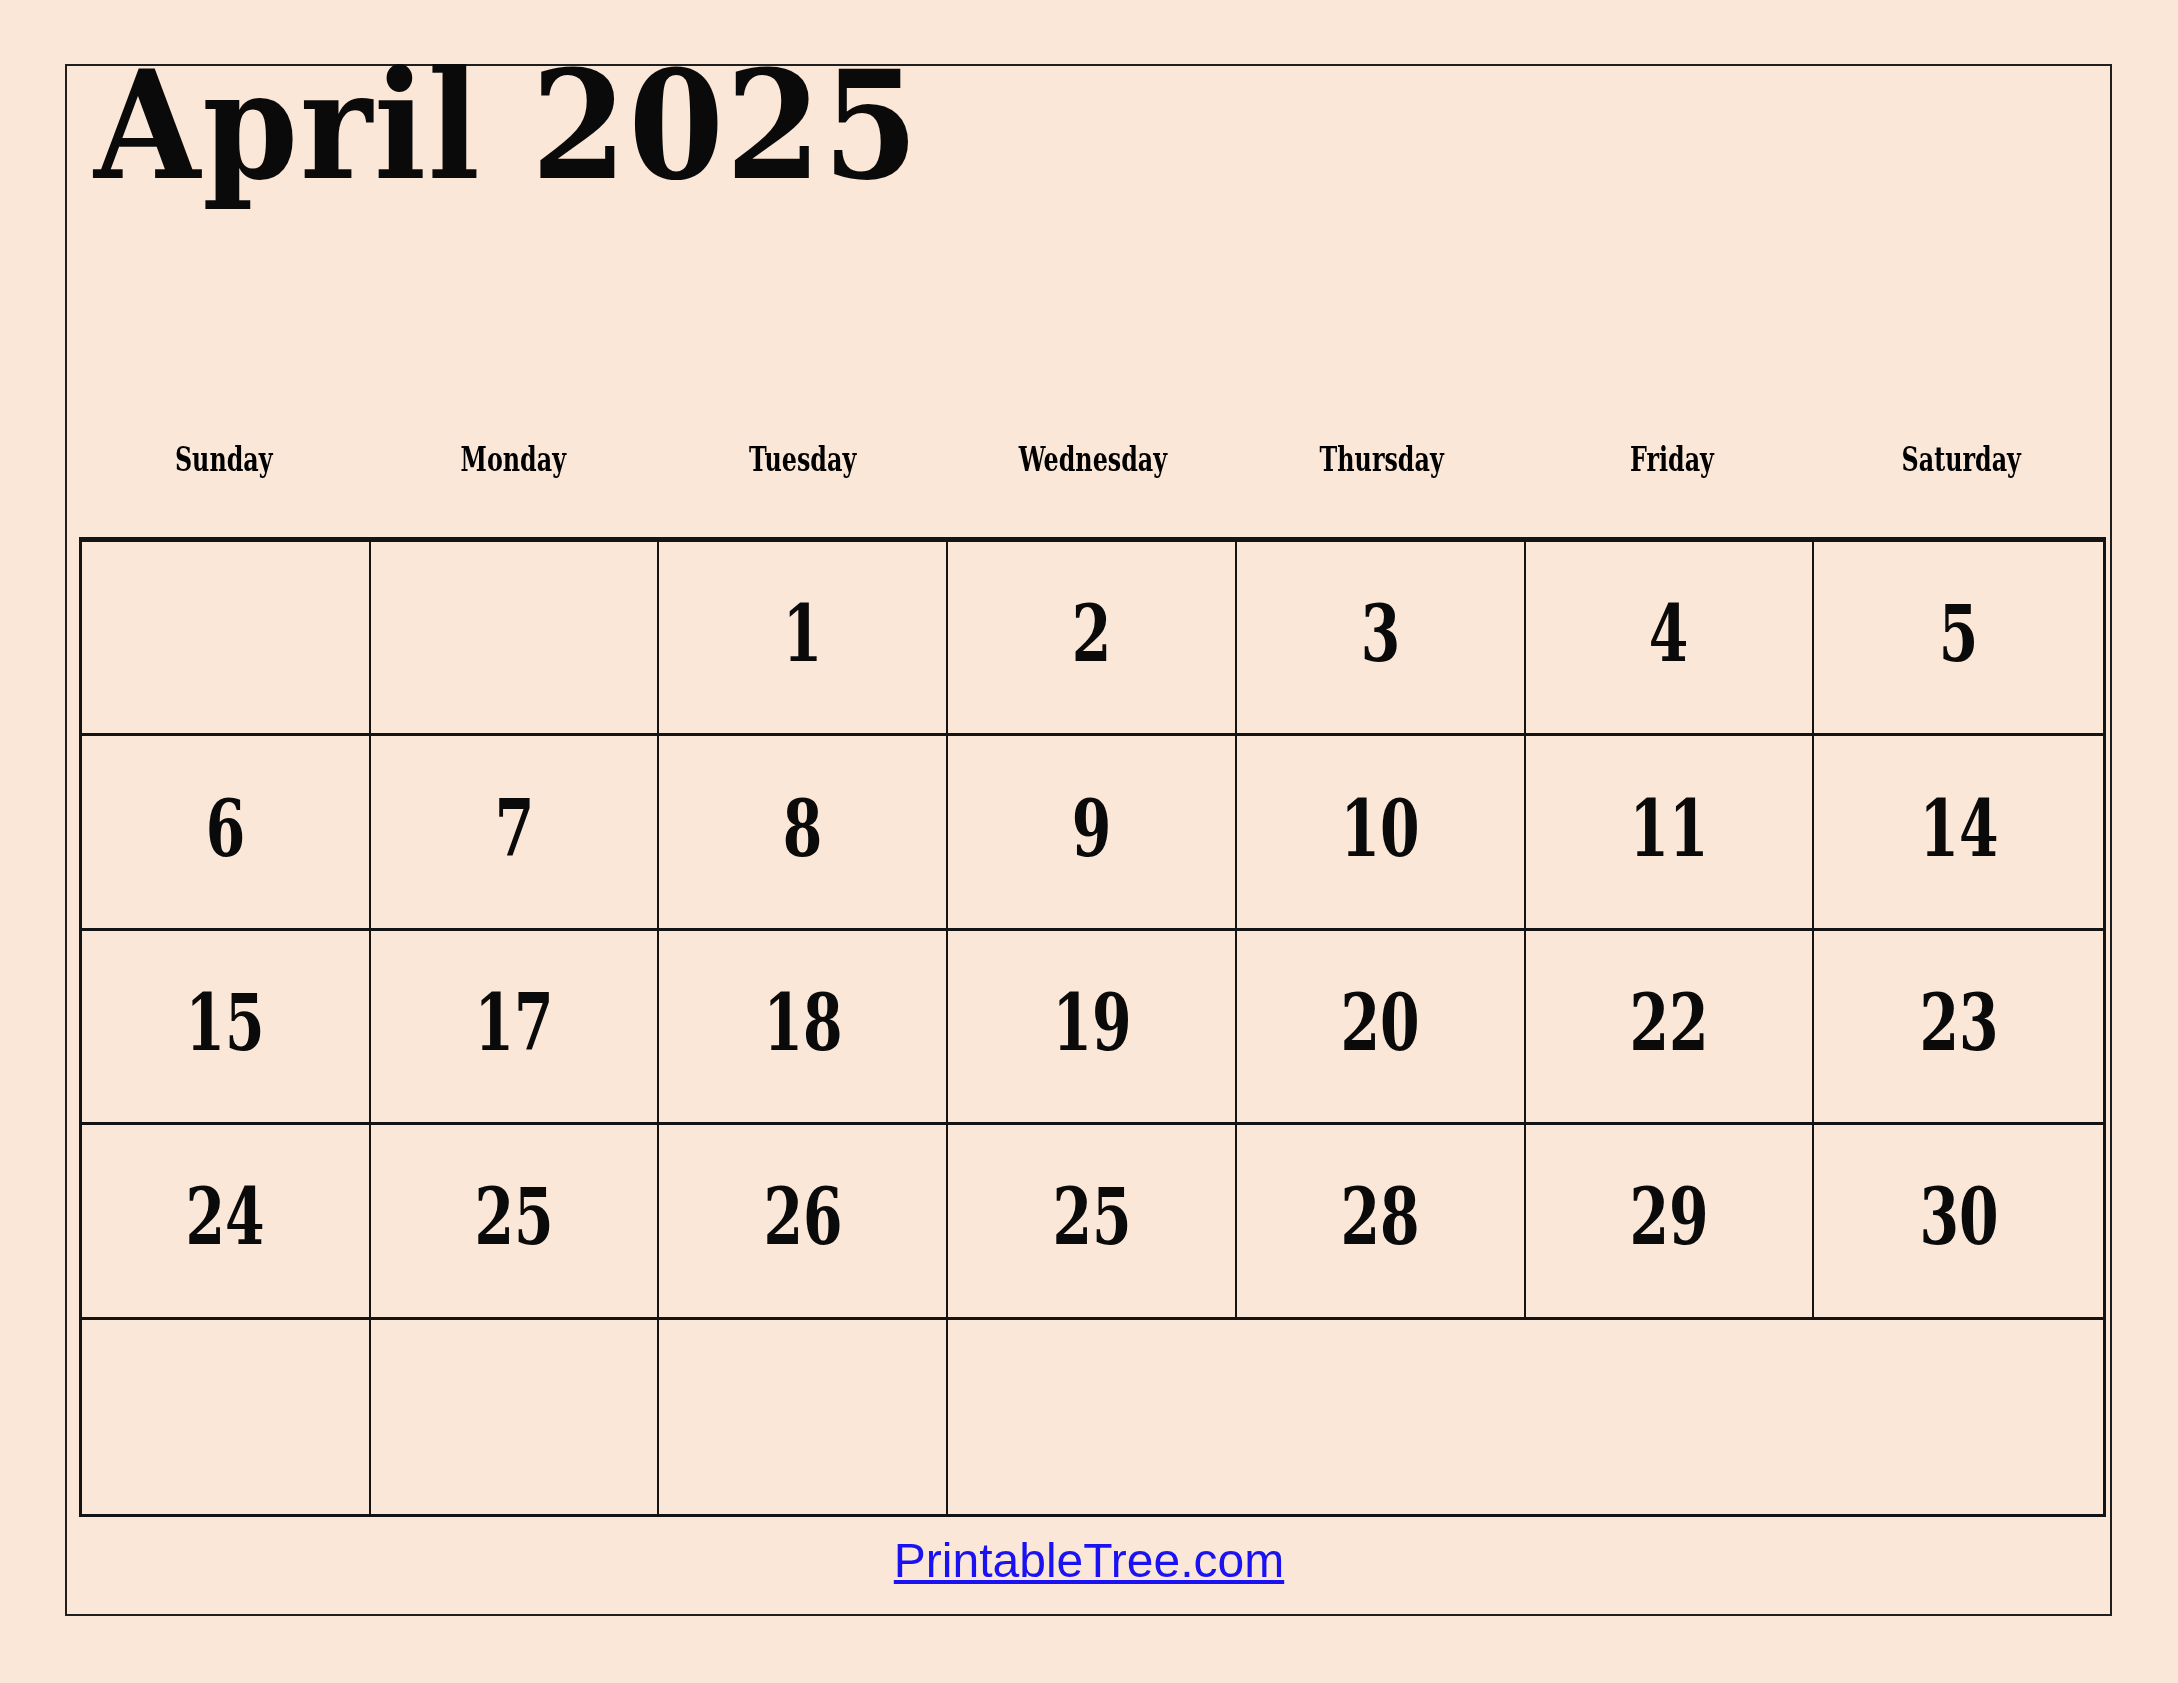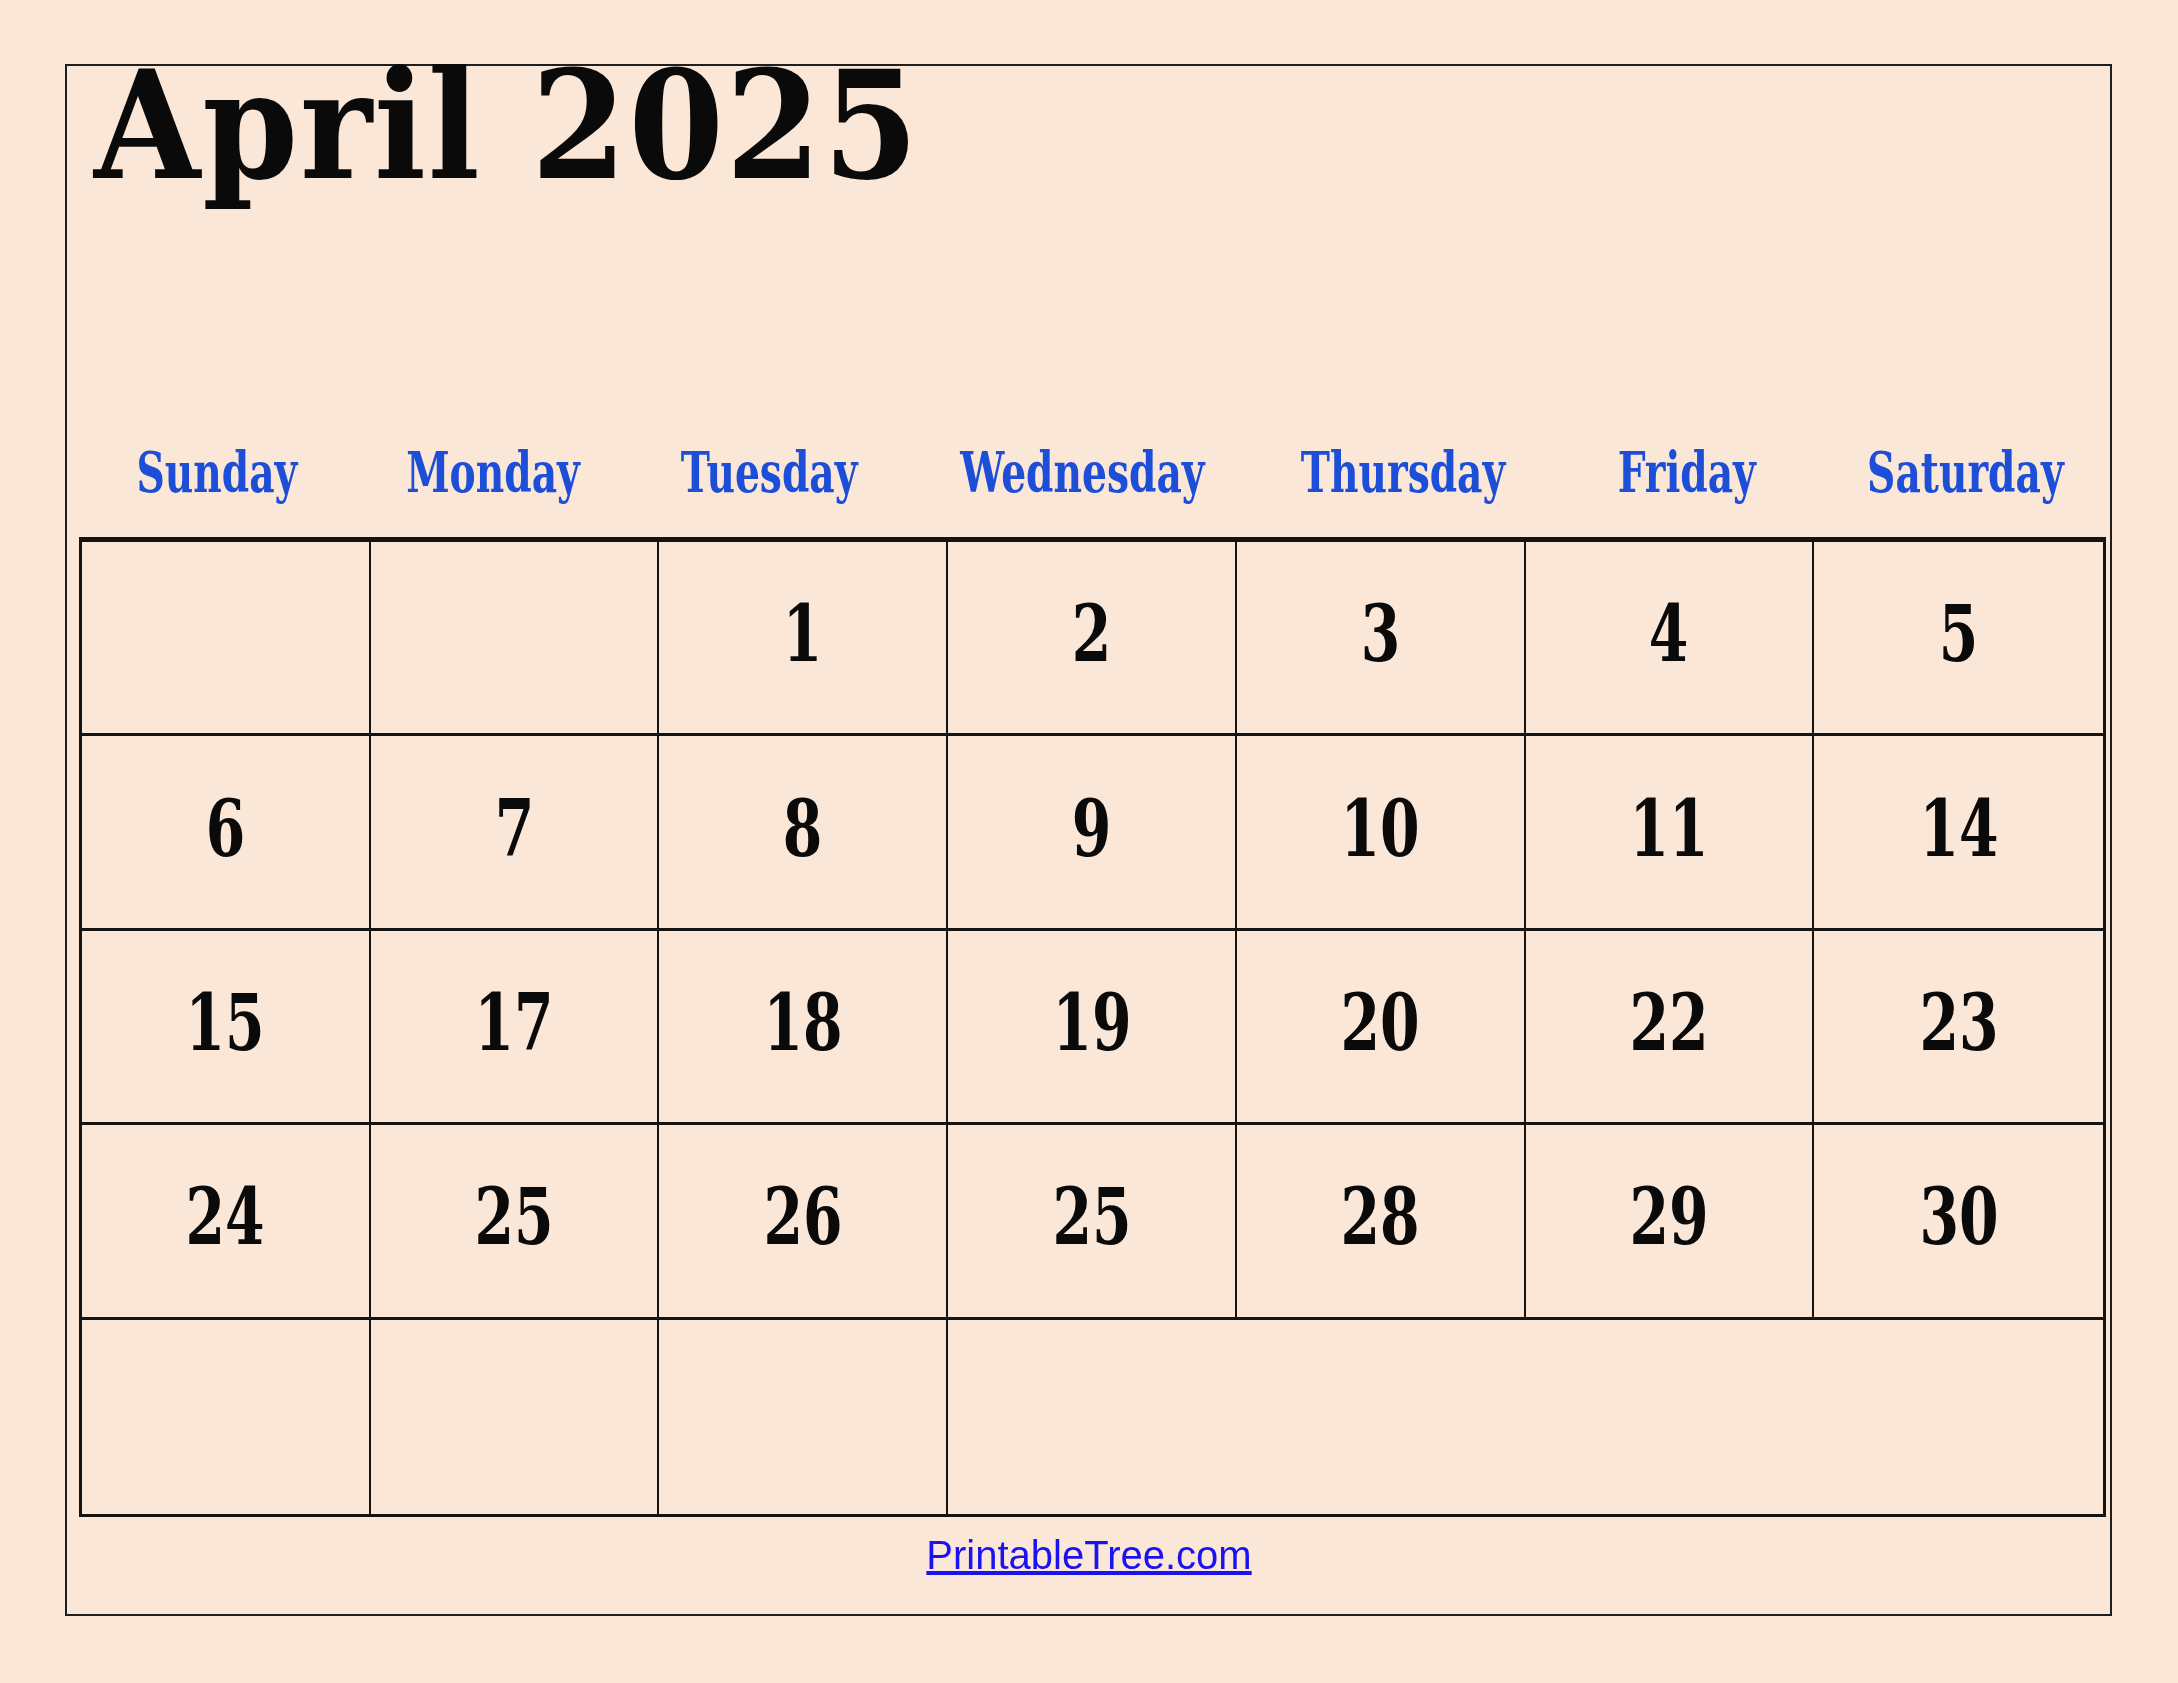--- a/index.html
+++ b/index.html
@@ -44,22 +44,22 @@
     left: 79px;
     top: 439px;
     width: 2027px;
     display: grid;
     grid-template-columns: repeat(7, 1fr);
   }
   .weekday {
     text-align: center;
     font-family: "DejaVu Serif", serif;
     font-weight: bold;
-    font-size: 56px;
-    color: #1d4ed8;
+    font-size: 34px;
+    color: #000000;
     line-height: 1.2;
   }
   .weekday > span {
     display: inline-block;
     transform: scaleX(0.70);
     transform-origin: center;
     white-space: nowrap;
   }
 
   .calendar-grid {
@@ -95,21 +95,21 @@
 
   .footer {
     position: absolute;
     left: 0;
     top: 1533px;
     width: 2178px;
     text-align: center;
   }
   .footer a {
     font-family: "Liberation Sans", sans-serif;
-    font-size: 40px;
+    font-size: 48px;
     color: #1b12f2;
     text-decoration: underline;
   }
 </style>
 </head>
 <body>
 
 <div class="page-frame"></div>
 
 <div class="title">April 2025</div>

